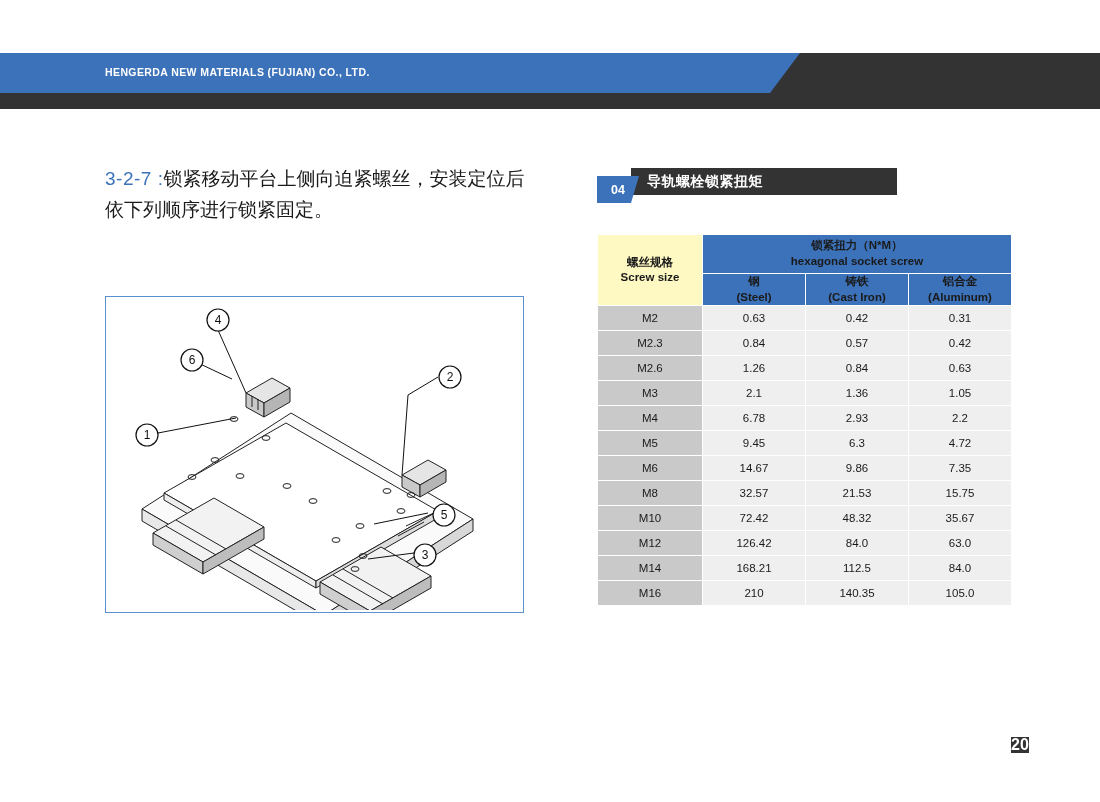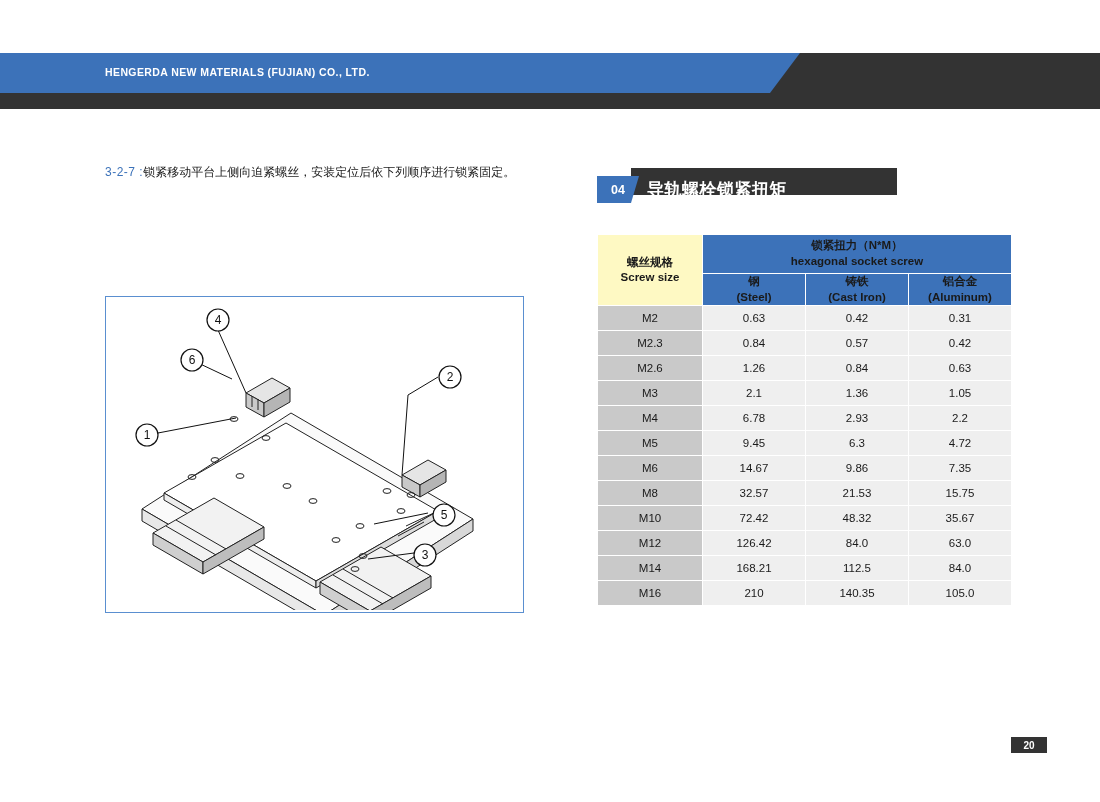--- a/index.html
+++ b/index.html
@@ -58,21 +58,21 @@
     font-weight: bold;
     letter-spacing: 0.5px;
   }
 
   
   .note {
     position: absolute;
     left: 105px;
     top: 163px;
     width: 425px;
-    font-size: 12px;
+    font-size: 19px;
     line-height: 1.65;
     color: #1a1a1a;
   }
   .note-label {
     color: #3c72b9;
     letter-spacing: 0.5px;
   }
 
   .figure-box {
     position: absolute;
@@ -119,24 +119,23 @@
     background: #333333;
   }
   .section-label {
     position: absolute;
     left: 50px;
     top: 0;
     height: 27px;
     display: flex;
     align-items: center;
     color: #ffffff;
-    font-size: 17px;
+    font-size: 14px;
     font-weight: bold;
     letter-spacing: 0.5px;
-    margin-top: 8px;
   }
 
   table.torque {
     position: absolute;
     left: 597px;
     top: 234px;
     width: 415px;
     border-collapse: collapse;
     table-layout: fixed;
   }
@@ -183,25 +182,25 @@
   td.c-val {
     background: #efefef;
     height: 24px;
     font-size: 11.5px;
   }
 
   .page-number {
     position: absolute;
     left: 1011px;
     top: 737px;
-    width: 36px;
+    width: 18px;
     height: 16px;
     background: #333333;
     color: #ffffff;
-    font-size: 10px;
+    font-size: 16px;
     font-weight: bold;
     display: flex;
     align-items: center;
     justify-content: center;
   }
 
   .callout-circle {
     fill: #ffffff;
     stroke: #111111;
     stroke-width: 1.2;

